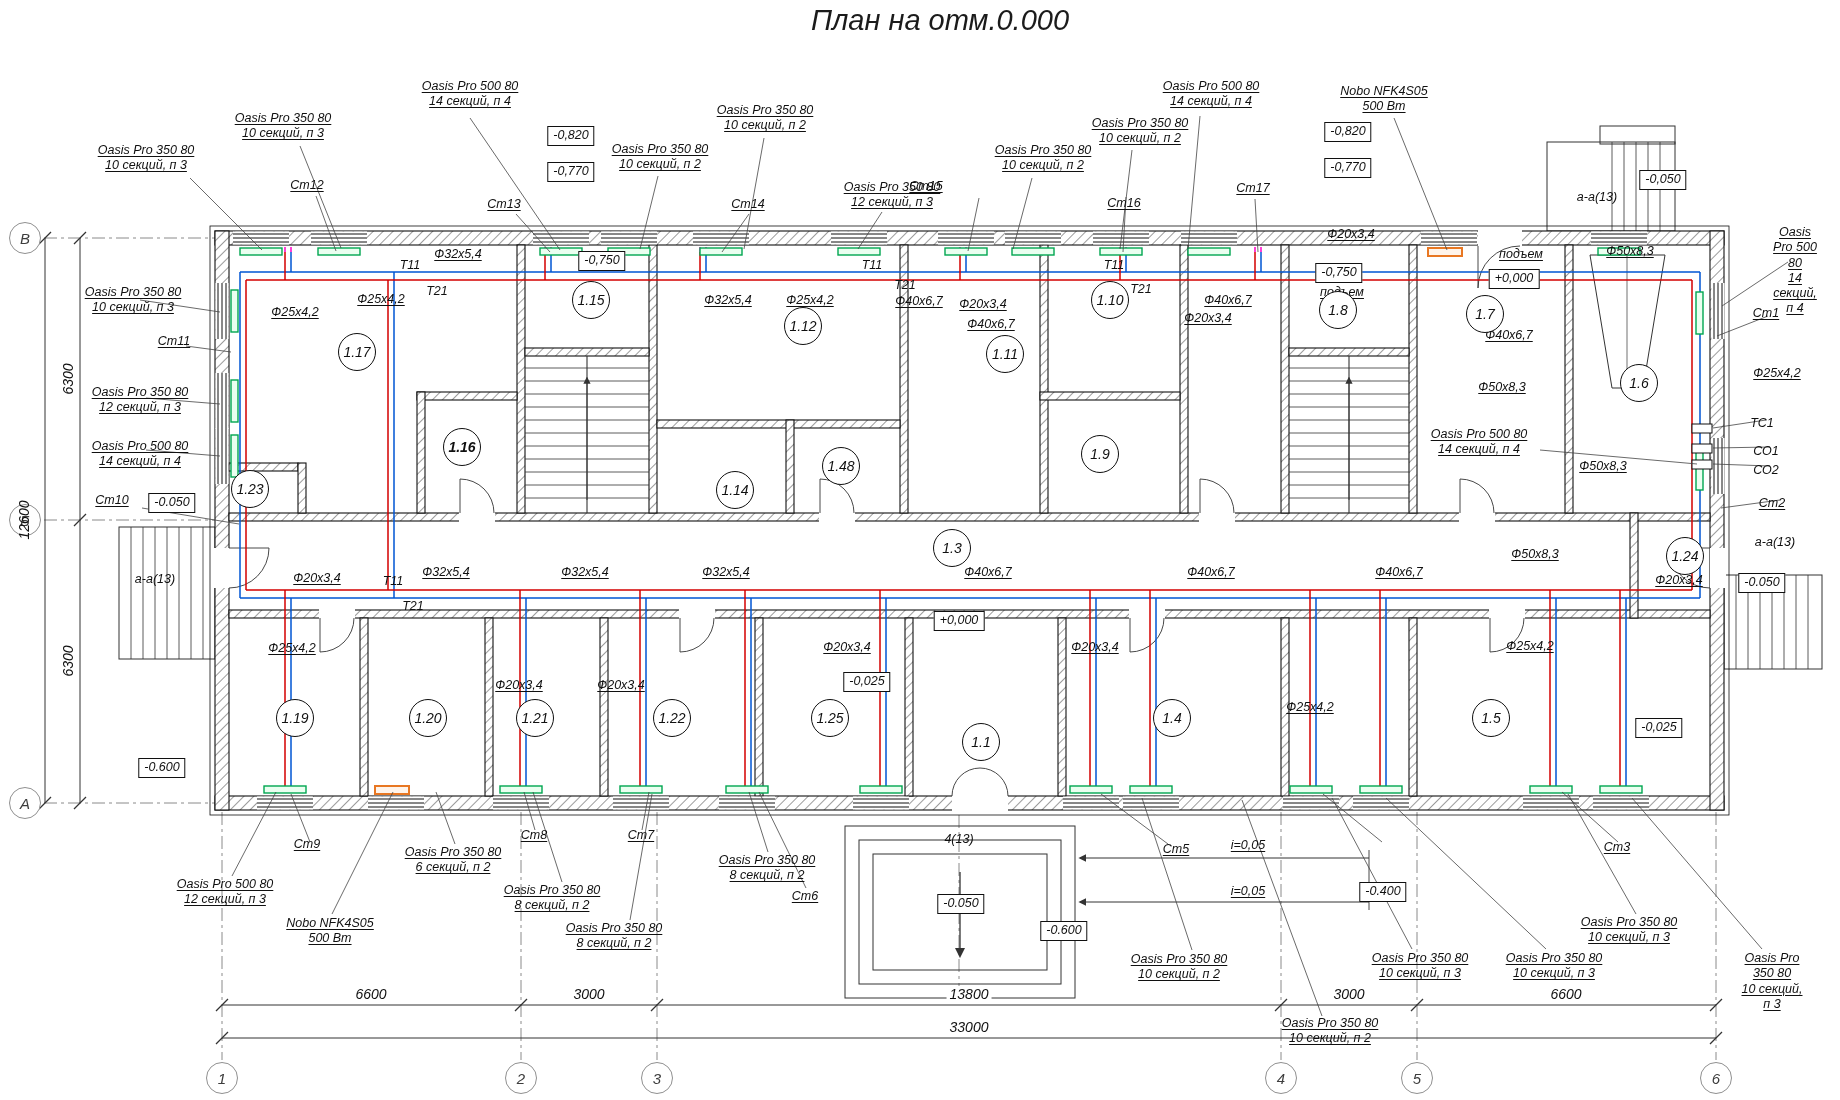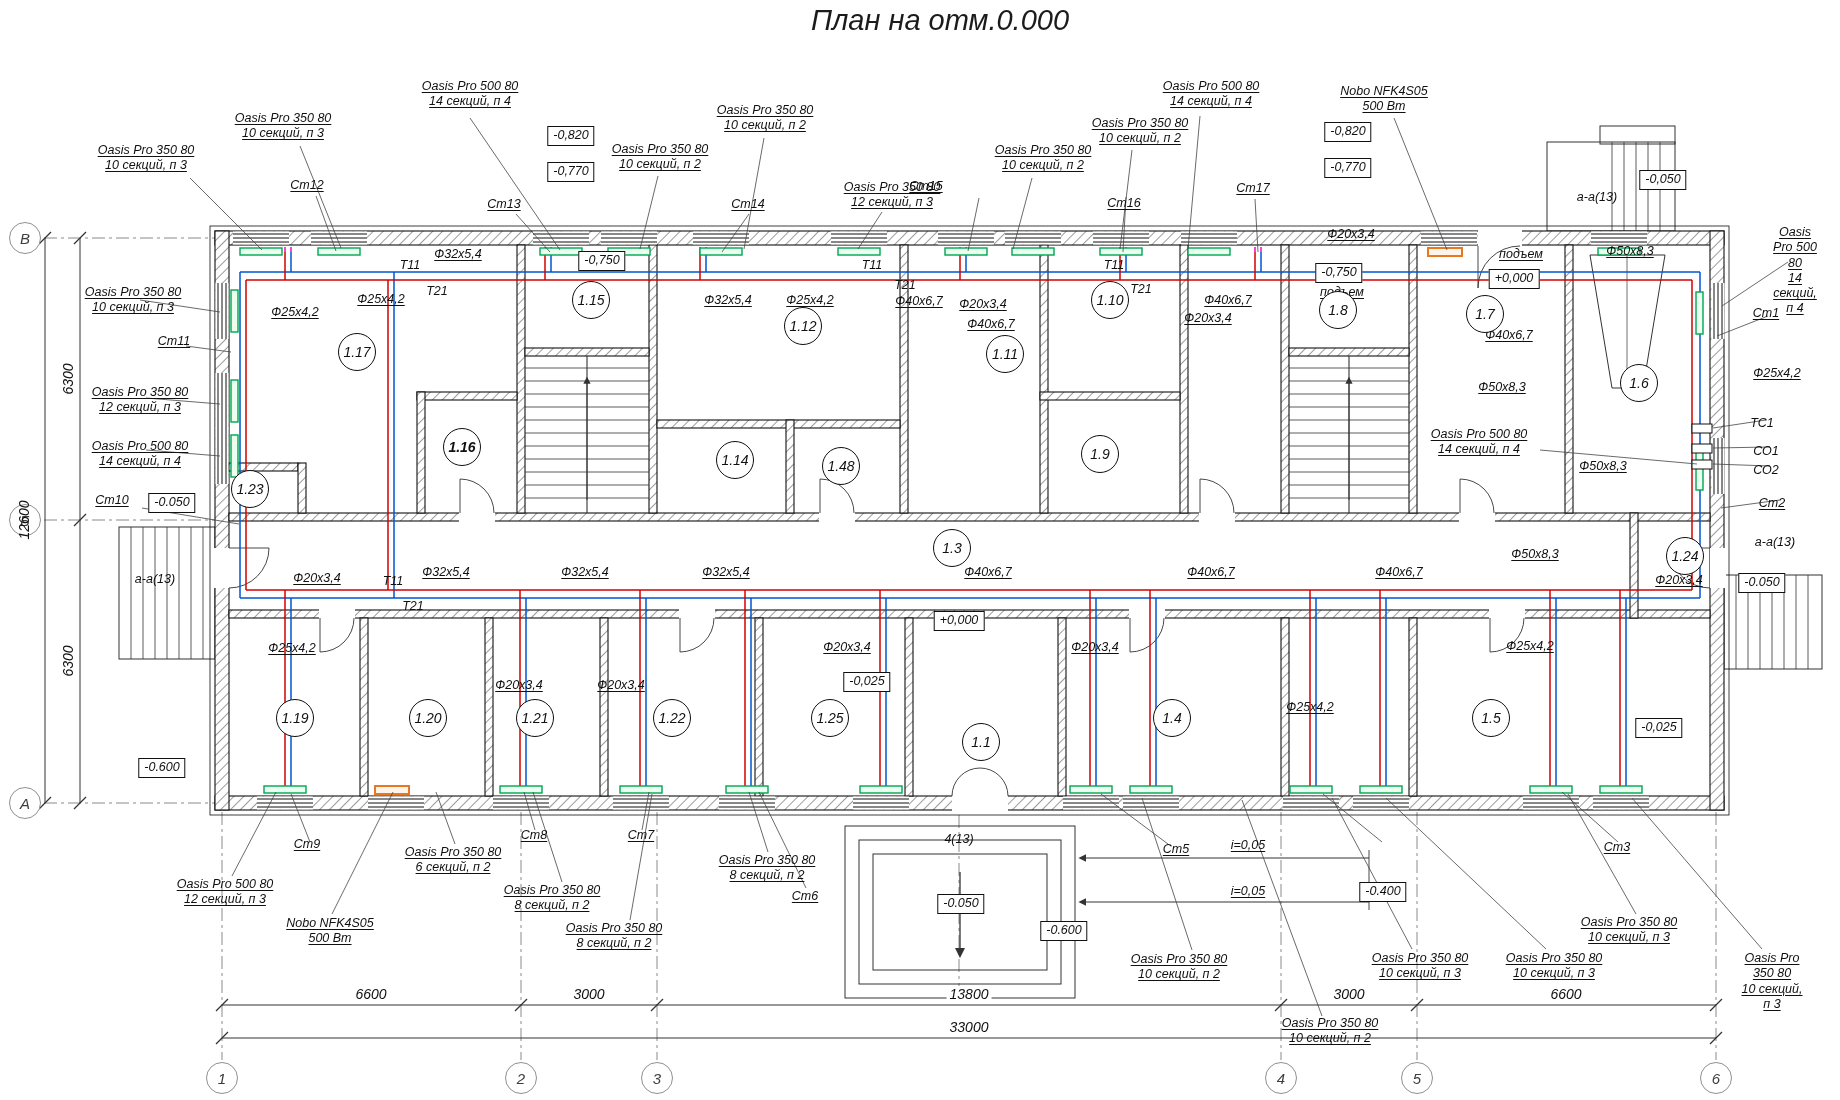--- a/index.html
+++ b/index.html
@@ -420,21 +420,21 @@
 10 секций, п 3</div>
 <div class="l u" style="left:1772px;top:951px;">Oasis Pro 350 80
 10 секций, п 3</div>
 <div class="l u" style="left:1330px;top:1016px;">Oasis Pro 350 80
 10 секций, п 2</div>
 
 <div class="r" style="left:357px;top:352px;">1.17</div>
 <div class="r" style="left:462px;top:447px;font-weight:bold;">1.16</div>
 <div class="r" style="left:250px;top:489px;">1.23</div>
 <div class="r" style="left:591px;top:300px;">1.15</div>
-<div class="r" style="left:735px;top:460px;">1.14</div>
+<div class="r" style="left:735px;top:490px;">1.14</div>
 <div class="r" style="left:803px;top:326px;">1.12</div>
 <div class="r" style="left:841px;top:466px;">1.48</div>
 <div class="r" style="left:1005px;top:354px;">1.11</div>
 <div class="r" style="left:1100px;top:454px;">1.9</div>
 <div class="r" style="left:1110px;top:300px;">1.10</div>
 <div class="r" style="left:1338px;top:310px;">1.8</div>
 <div class="r" style="left:1485px;top:314px;">1.7</div>
 <div class="r" style="left:1639px;top:383px;">1.6</div>
 <div class="r" style="left:952px;top:548px;">1.3</div>
 <div class="r" style="left:1685px;top:556px;">1.24</div>

